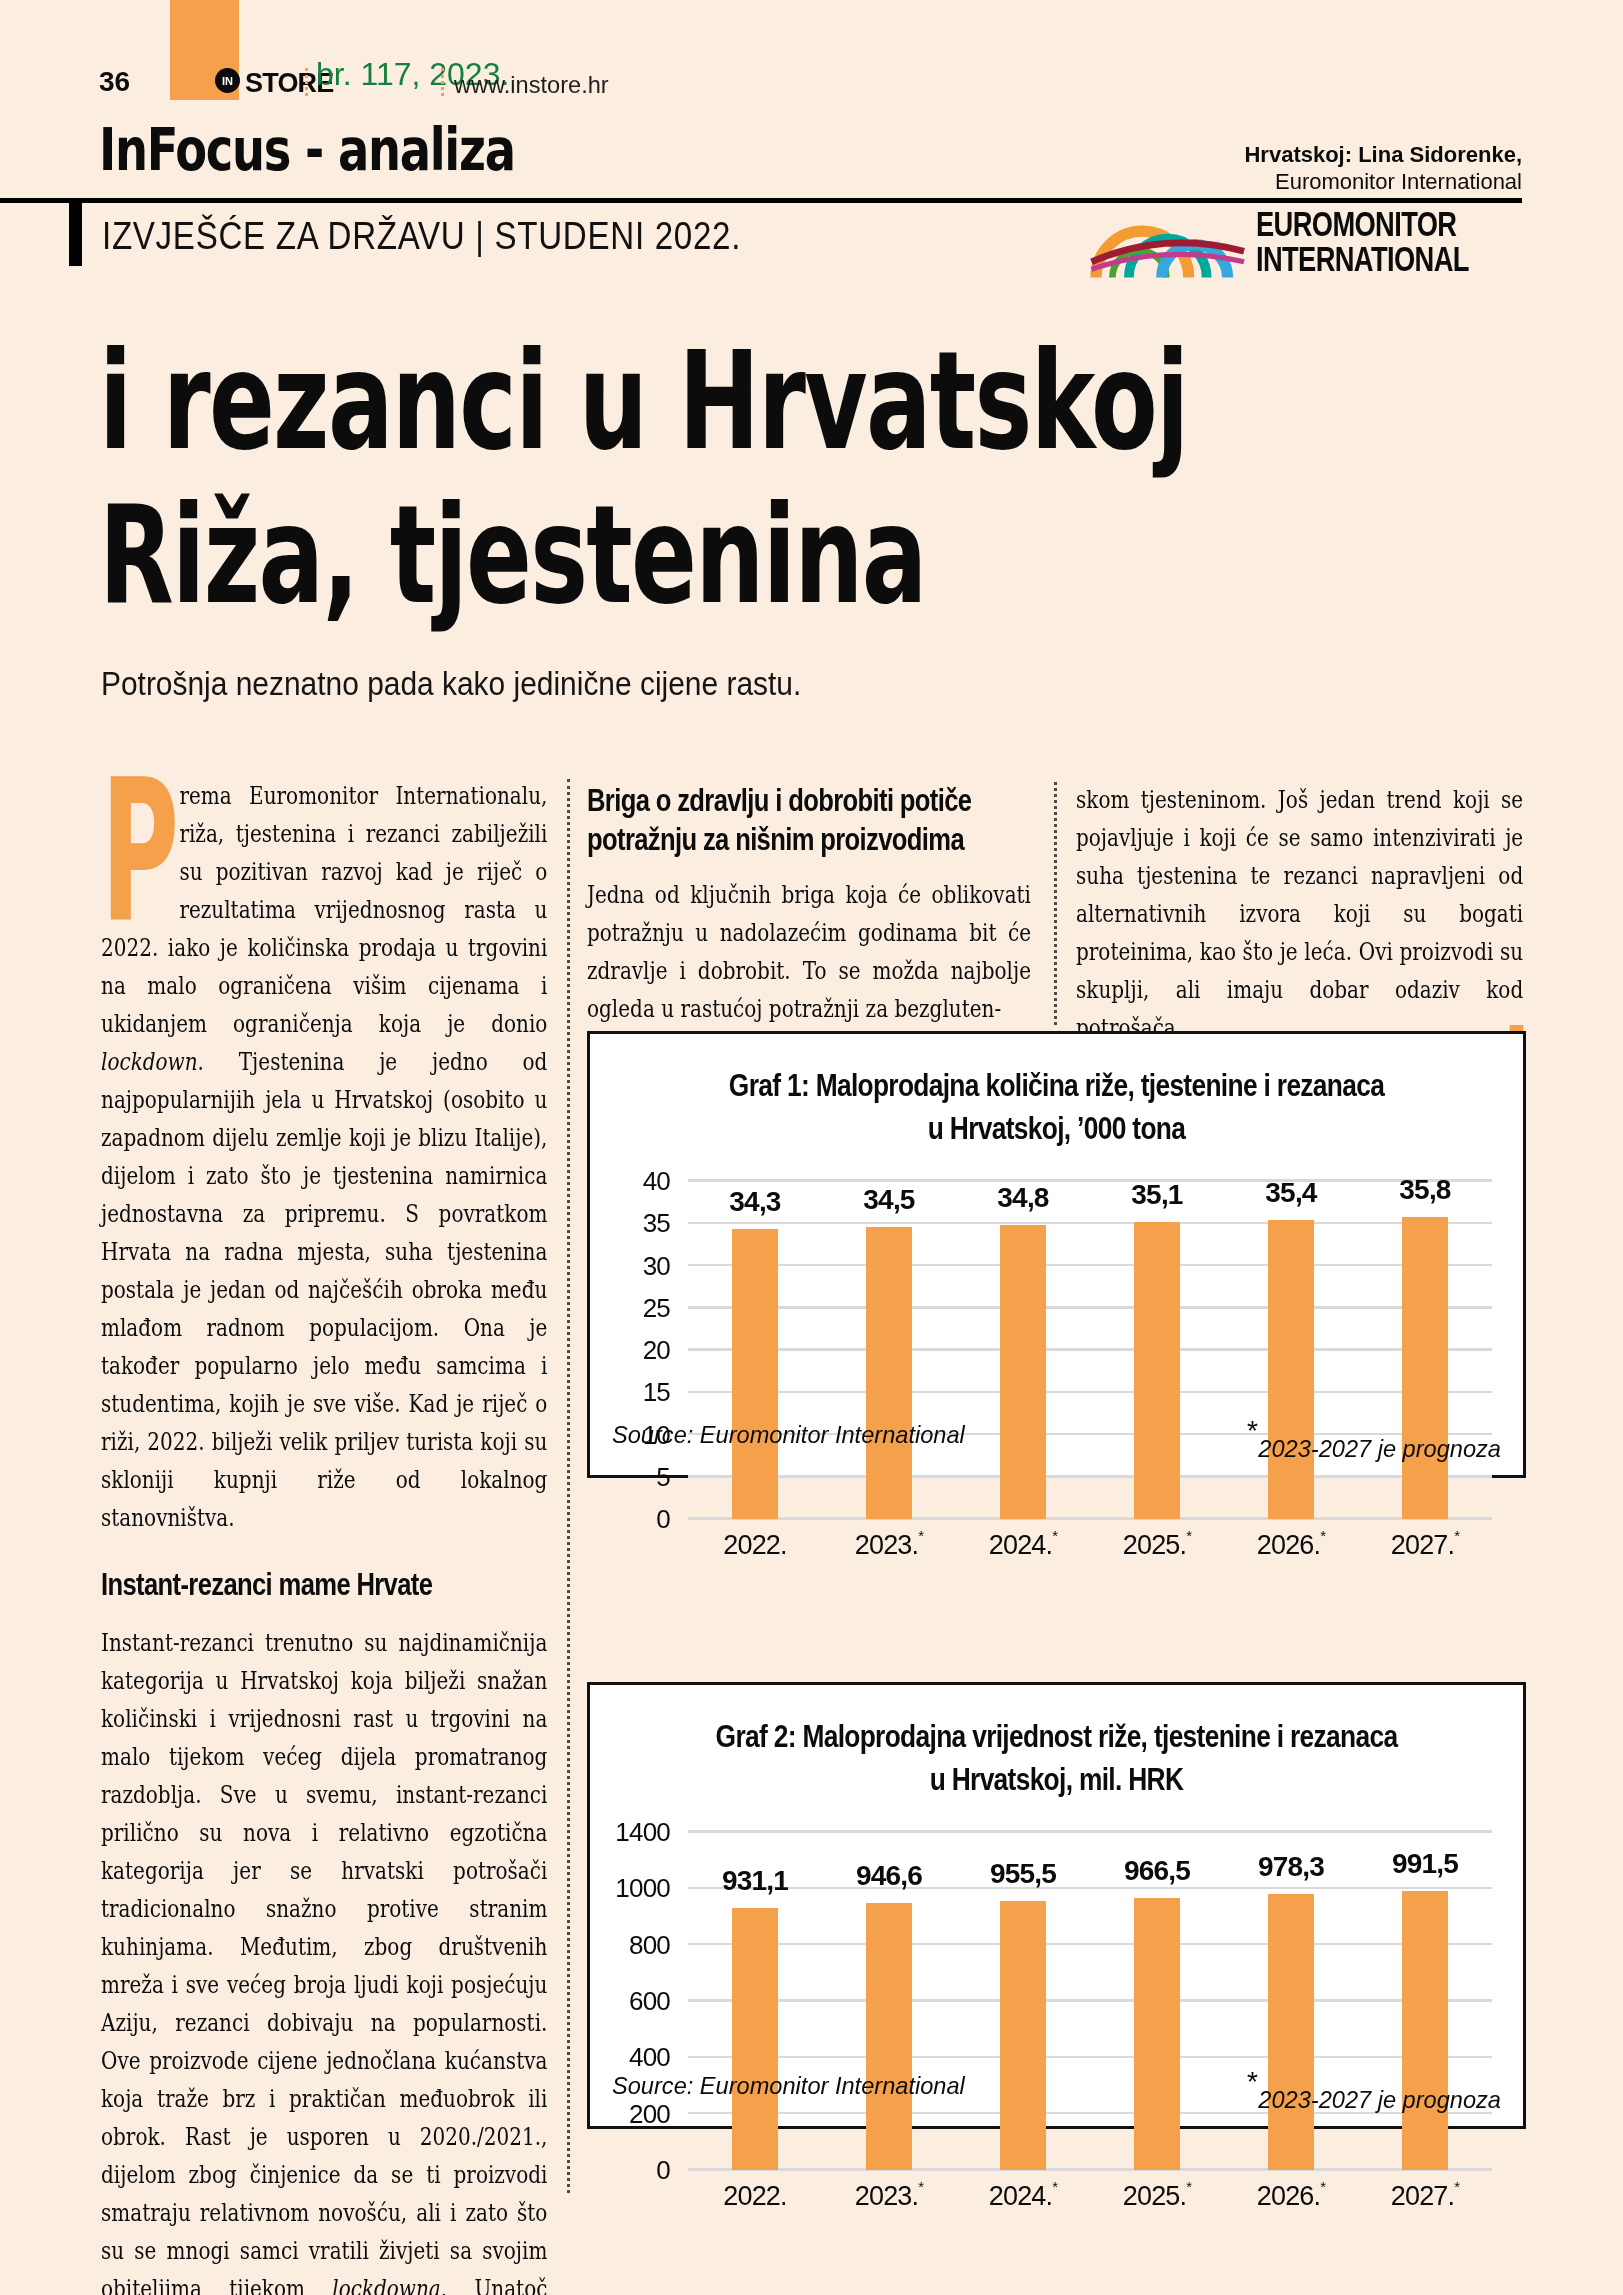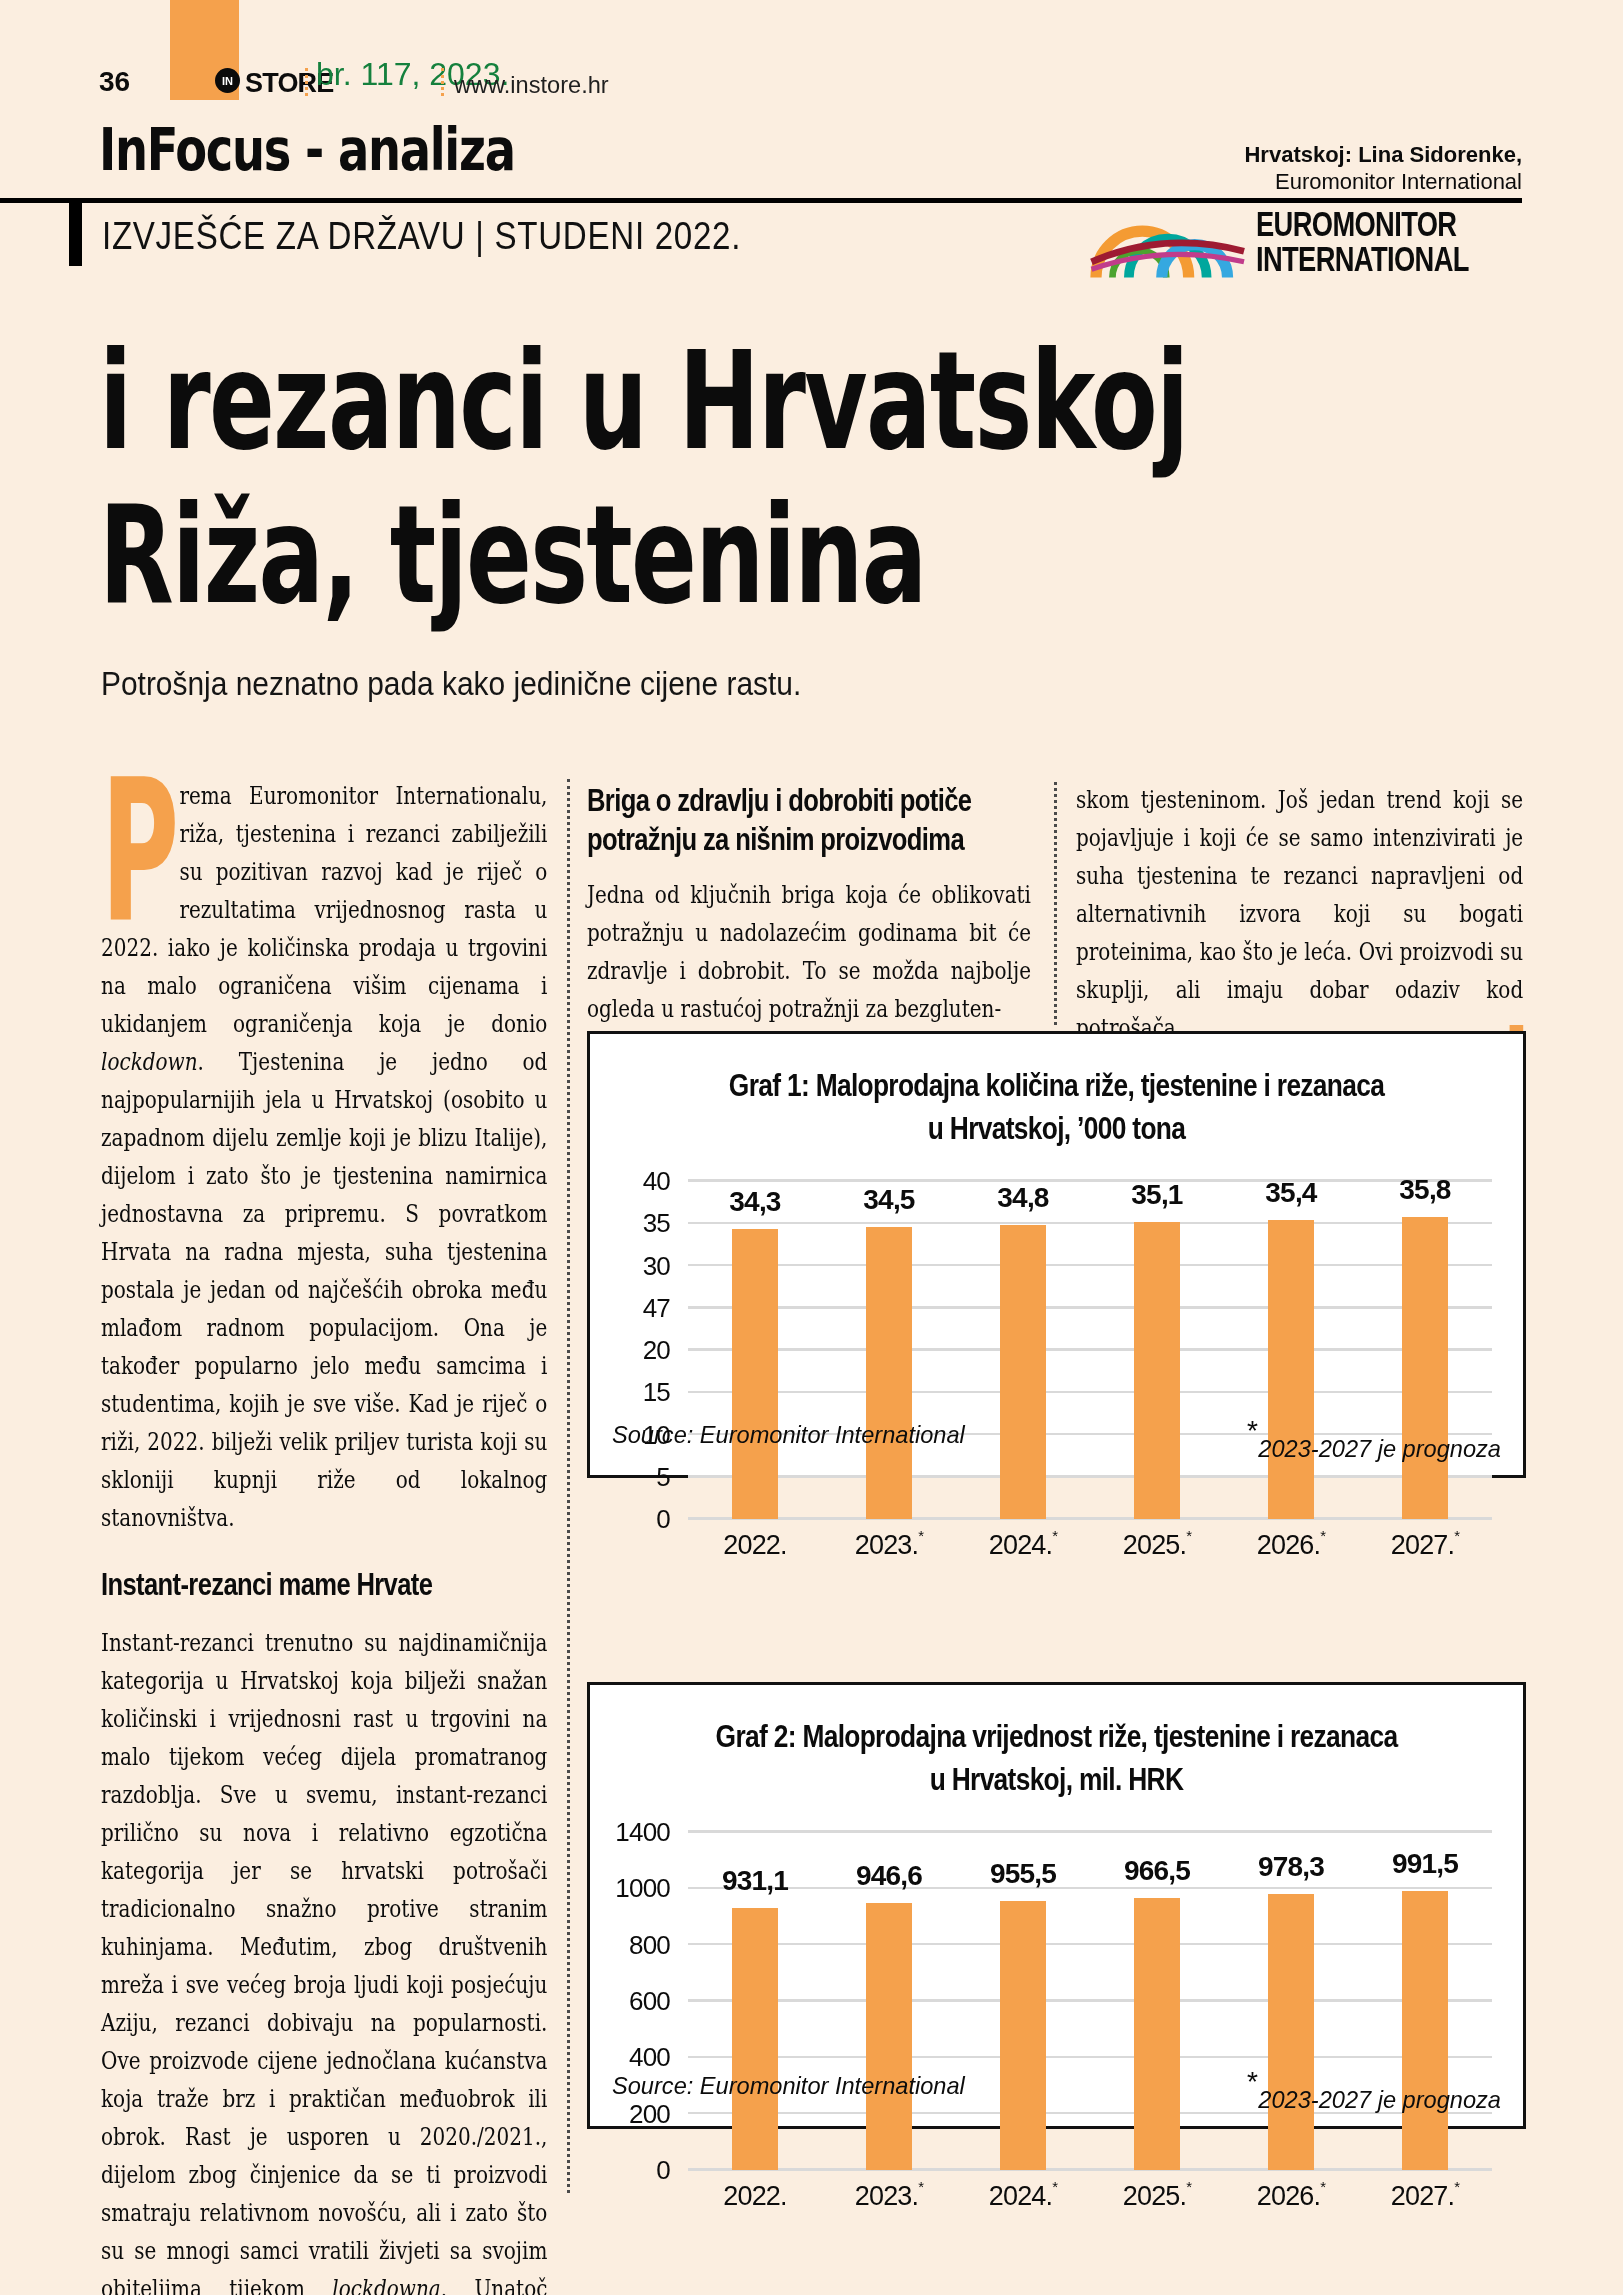--- a/index.html
+++ b/index.html
@@ -150,21 +150,21 @@
 
   <div class="abs chart-box cb0">
     <div class="chart-title">
       <div>Graf 1: Maloprodajna količina riže, tjestenine i rezanaca</div>
       <div>u Hrvatskoj, ’000 tona</div>
     </div>
     <div class="y-axis">
         <div class="ytick" style="bottom: 100%;">40</div>
         <div class="ytick" style="bottom: 87.5%;">35</div>
         <div class="ytick" style="bottom: 75%;">30</div>
-        <div class="ytick" style="bottom: 62.5%;">47</div>
+        <div class="ytick" style="bottom: 62.5%;">25</div>
         <div class="ytick" style="bottom: 50%;">20</div>
         <div class="ytick" style="bottom: 37.5%;">15</div>
         <div class="ytick" style="bottom: 25%;">10</div>
         <div class="ytick" style="bottom: 12.5%;">5</div>
         <div class="ytick" style="bottom: 0%;">0</div>
       </div>
     <div class="chart-body">
       <div class="plot-grid">
           <div class="gridline" style="bottom: calc(100% - 0.8px);"></div>
           <div class="gridline" style="bottom: calc(87.5% - 0.8px);"></div>

